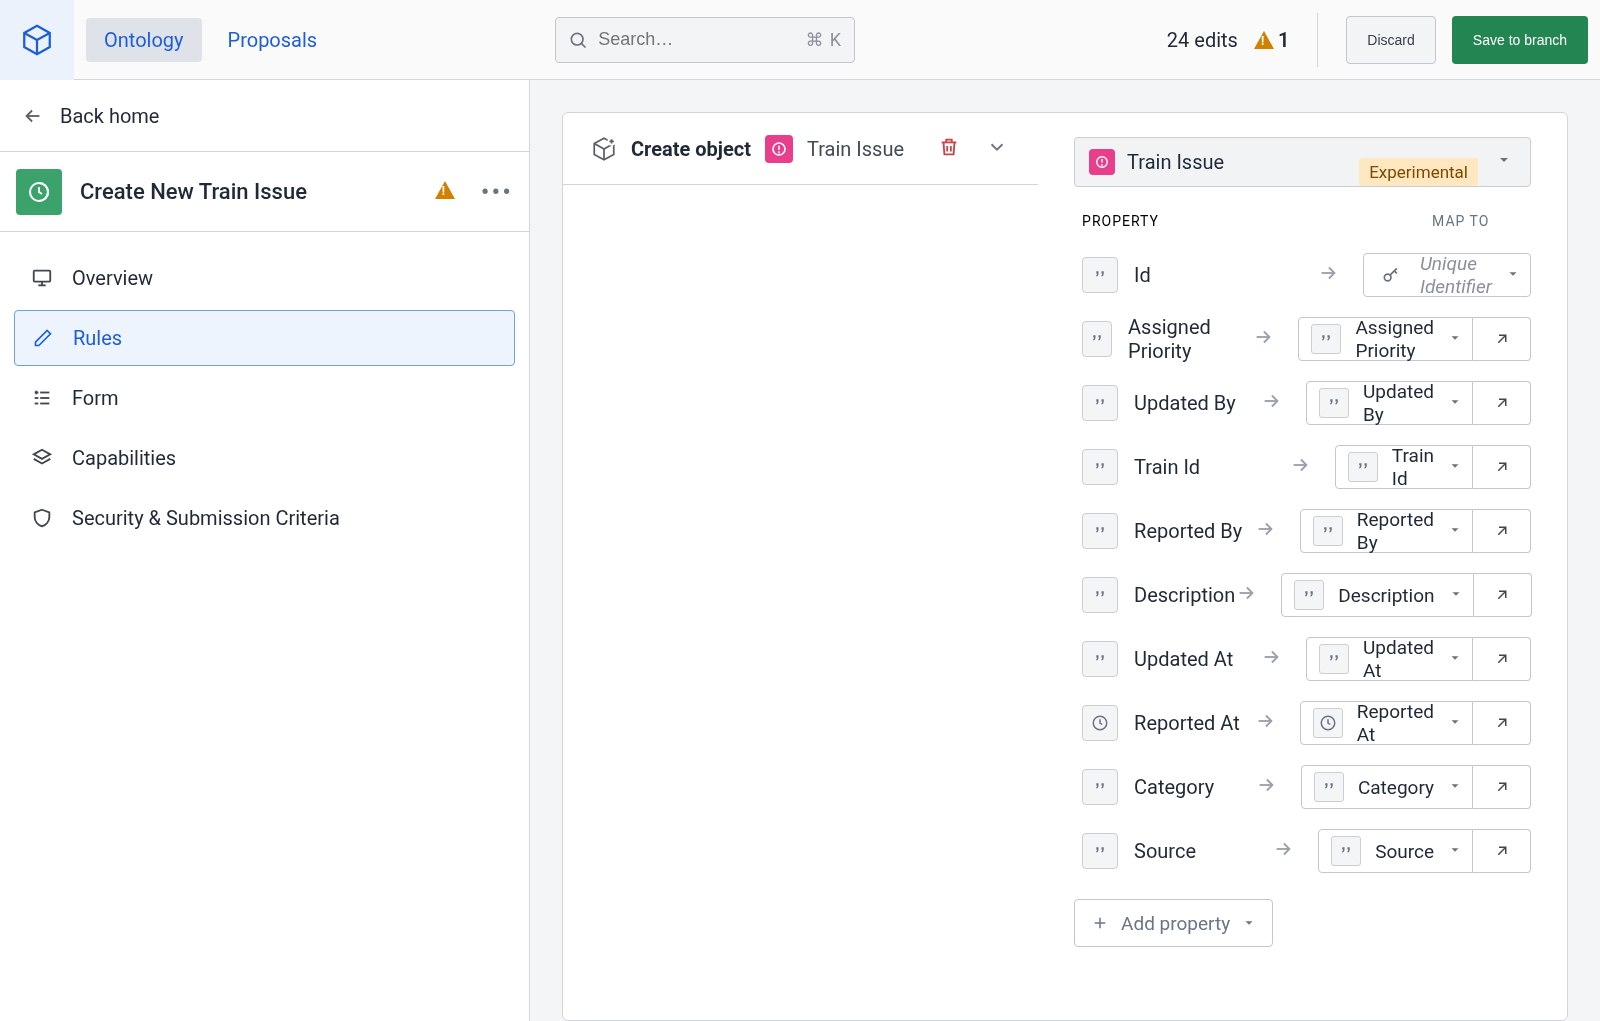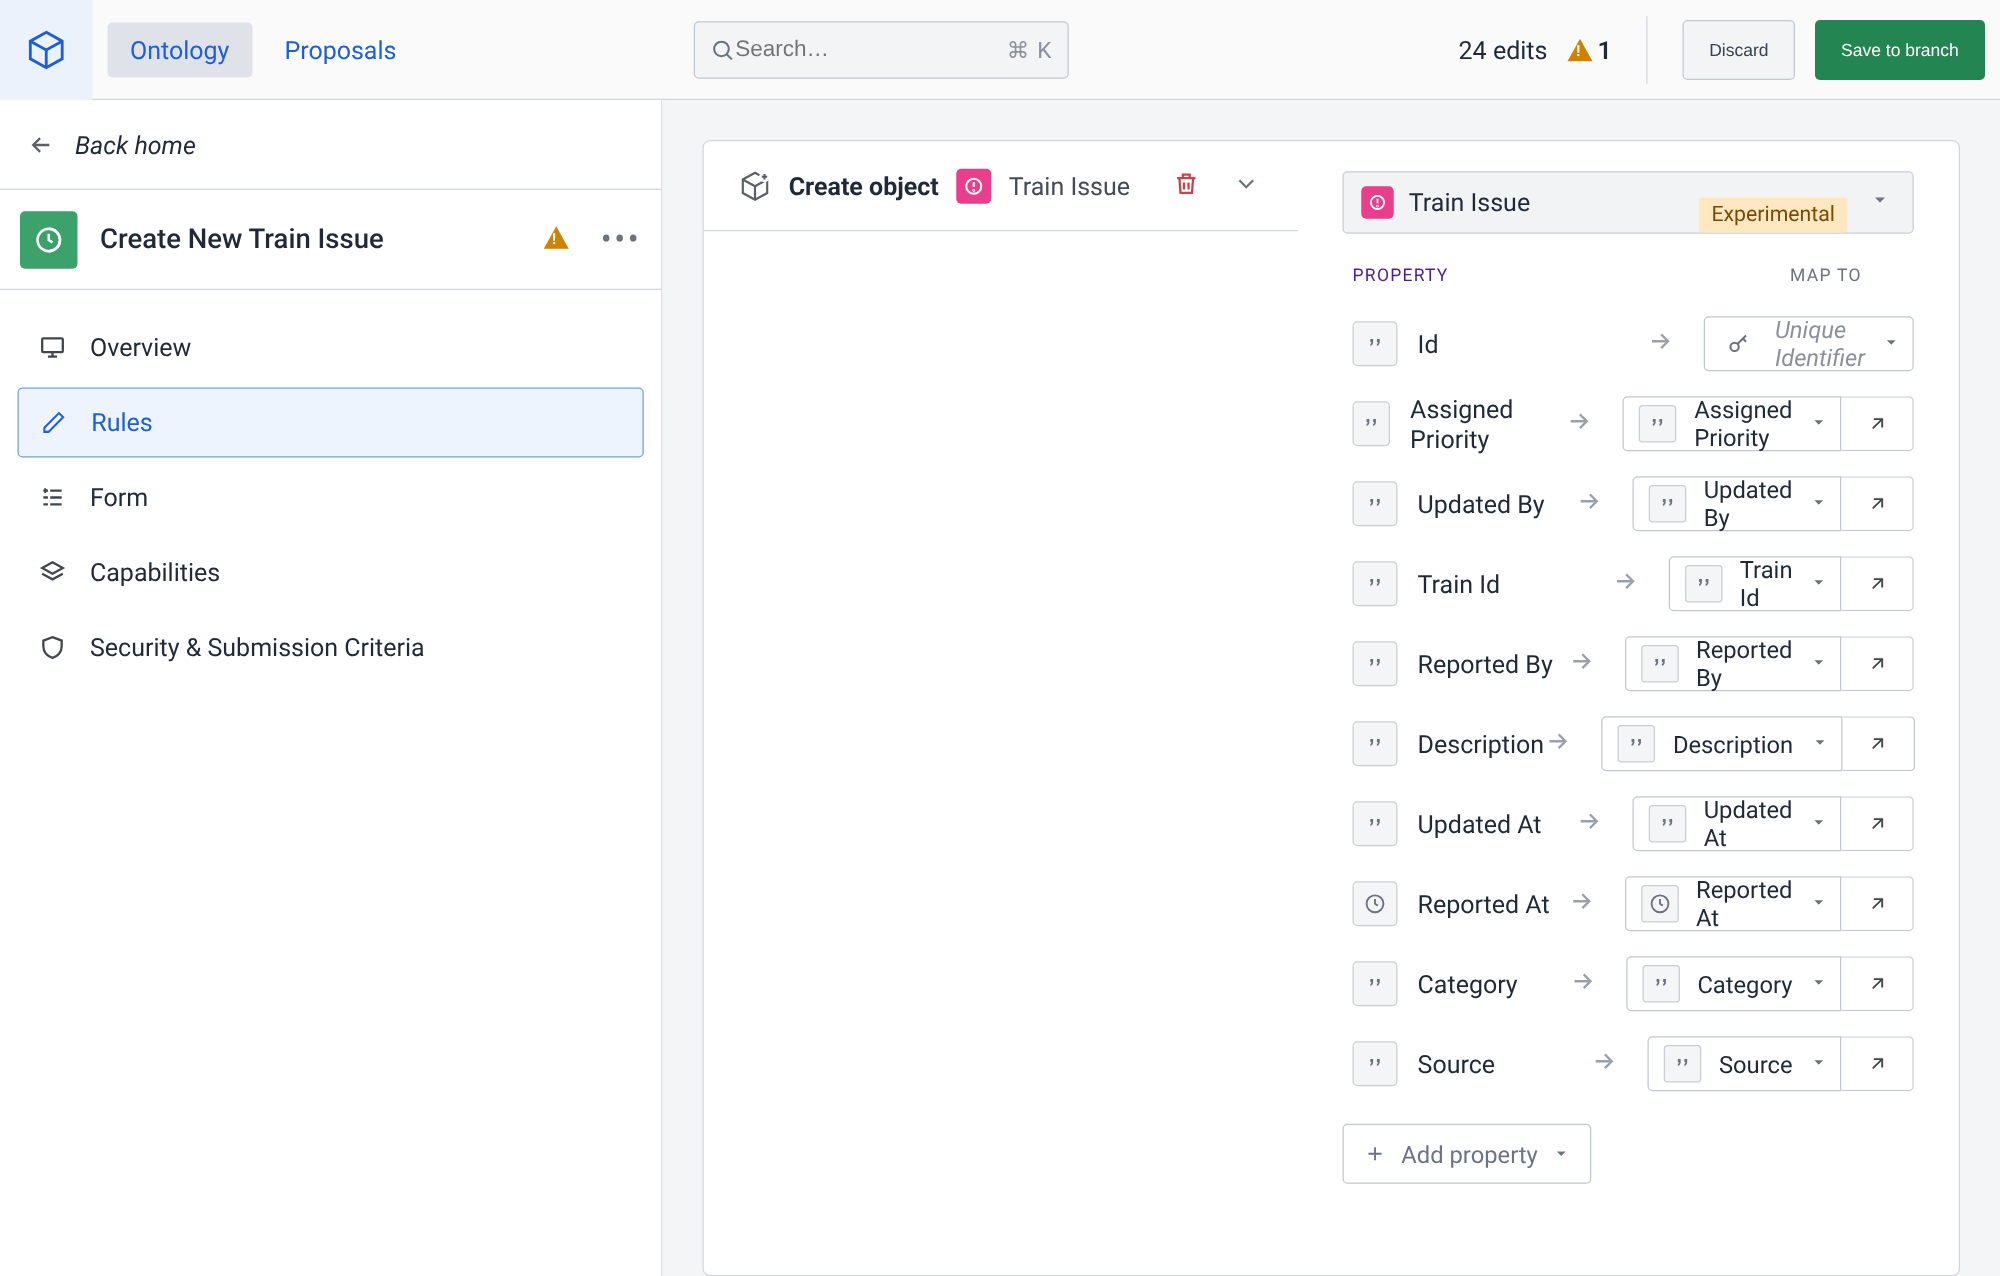--- a/index.html
+++ b/index.html
@@ -54,21 +54,21 @@
   display: flex;
   align-items: center;
   width: 300px;
   height: 46px;
   border: 1px solid #c1c7d0;
   border-radius: 4px;
   background: #f3f4f6;
   padding: 0 12px;
   justify-content: space-between;
 }
-.search-box .left { display:flex; align-items:center; gap:0; }
+.search-box .left { display:flex; align-items:center; gap:10px; }
 .search-box input {
   border: none;
   background: transparent;
   outline: none;
   font-size: 18px;
   color: #6b7280;
   width: 150px;
 }
 .search-box .kbd { color: #8b919c; font-size: 18px; letter-spacing: 1px; }
 .topbar .right { margin-left: auto; display:flex; align-items:center; gap:16px; }
@@ -91,21 +91,21 @@
 }
 .back-row {
   display:flex;
   align-items:center;
   gap:16px;
   height:72px;
   padding:0 22px;
   border-bottom:1px solid #d2d6dc;
 }
 .back-row .arrow { color:#6b7280; }
-.back-row .label { font-size:20px;font-style:italic; }
+.back-row .label { font-size:20px; }
 .title-row {
   display:flex;
   align-items:center;
   gap:18px;
   height:80px;
   padding:0 16px;
   border-bottom:1px solid #d2d6dc;
 }
 .title-icon {
   width:46px; height:46px;
@@ -193,21 +193,21 @@
   font-size:17px;
   display:flex;align-items:center;gap:2px;margin-top:20px;
 }
 .obj-bar .dd { color:#6b7280; padding:0 6px; cursor:pointer; }
 
 .grid-head {
   display:flex;
   margin-top:26px;
   padding:0 0 14px 8px;
 }
-.grid-head .col1 { width:350px; font-size:14px; letter-spacing:1px; color:#4c1d95; }
+.grid-head .col1 { width:350px; font-size:14px; letter-spacing:1px; color:#000000; }
 .grid-head .col2 { font-size:14px; letter-spacing:1px; color:#6b7280; }
 
 .prop-row { display:flex; align-items:center; height:64px; }
 .prop-left {
   width:350px;
   display:flex;
   align-items:center;
   gap:16px;
   padding-left:8px;
 }

